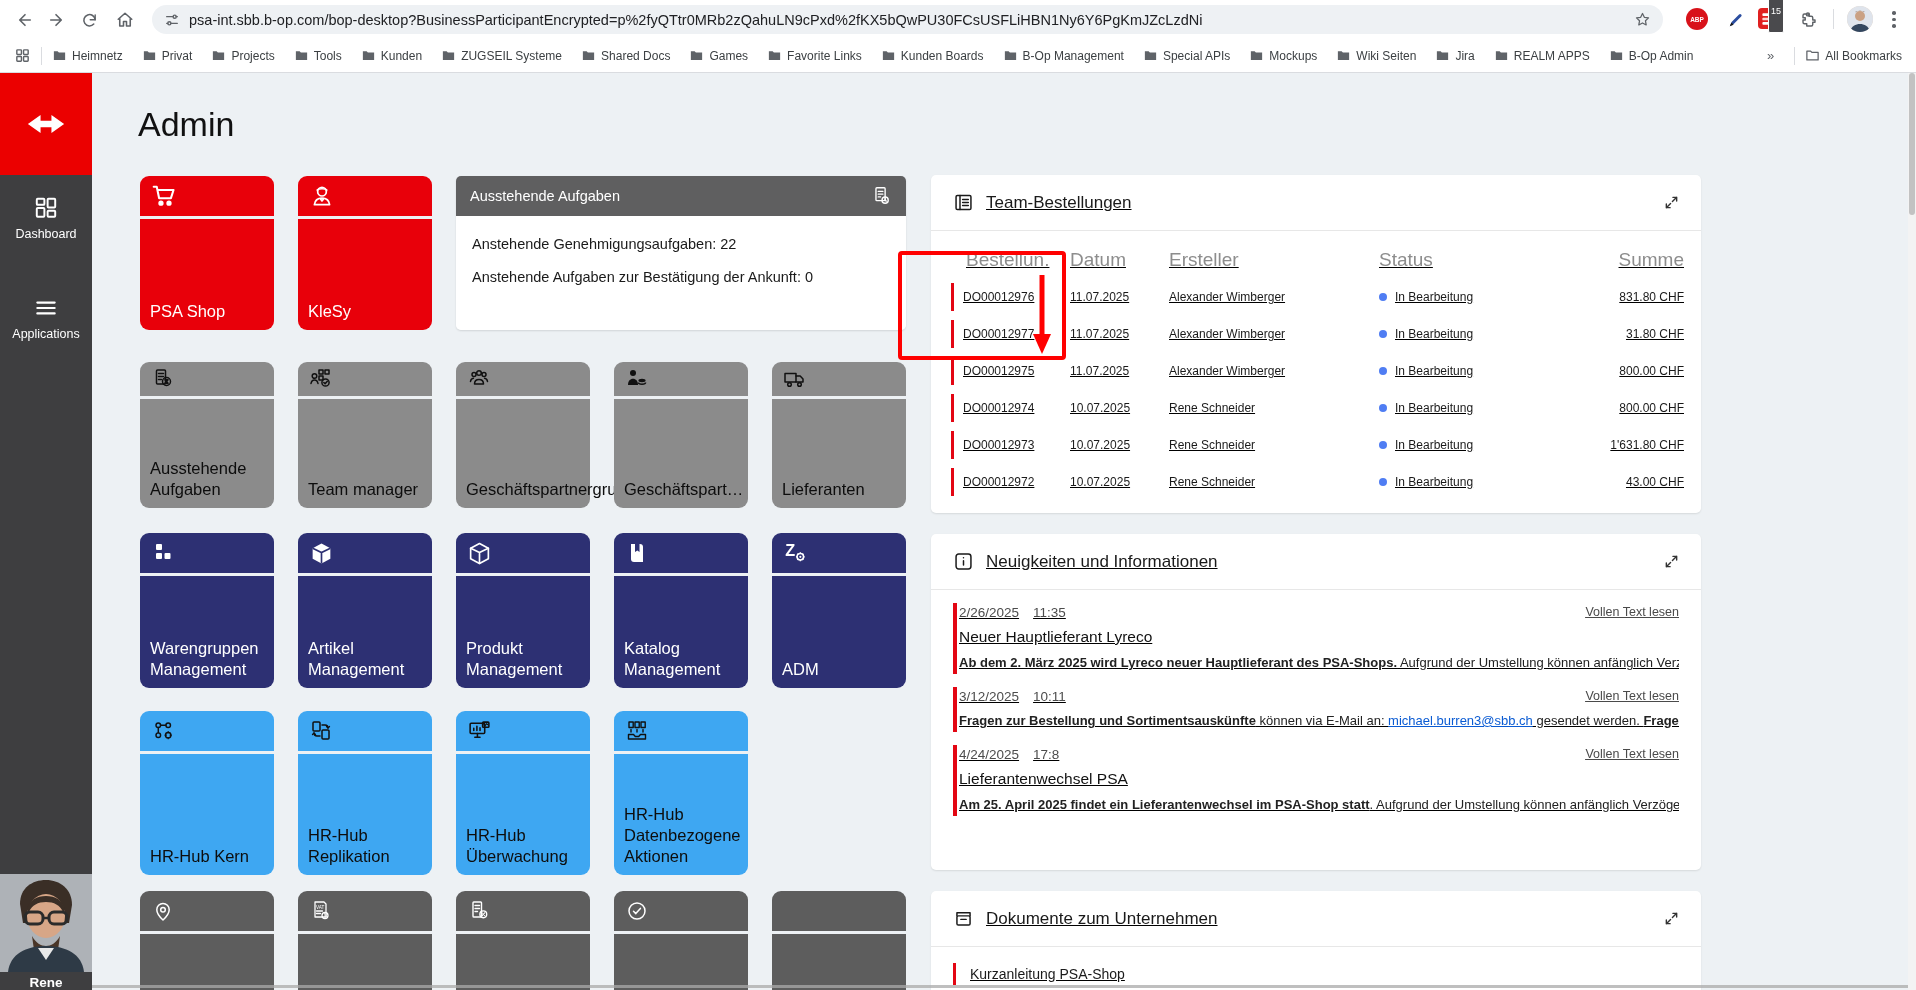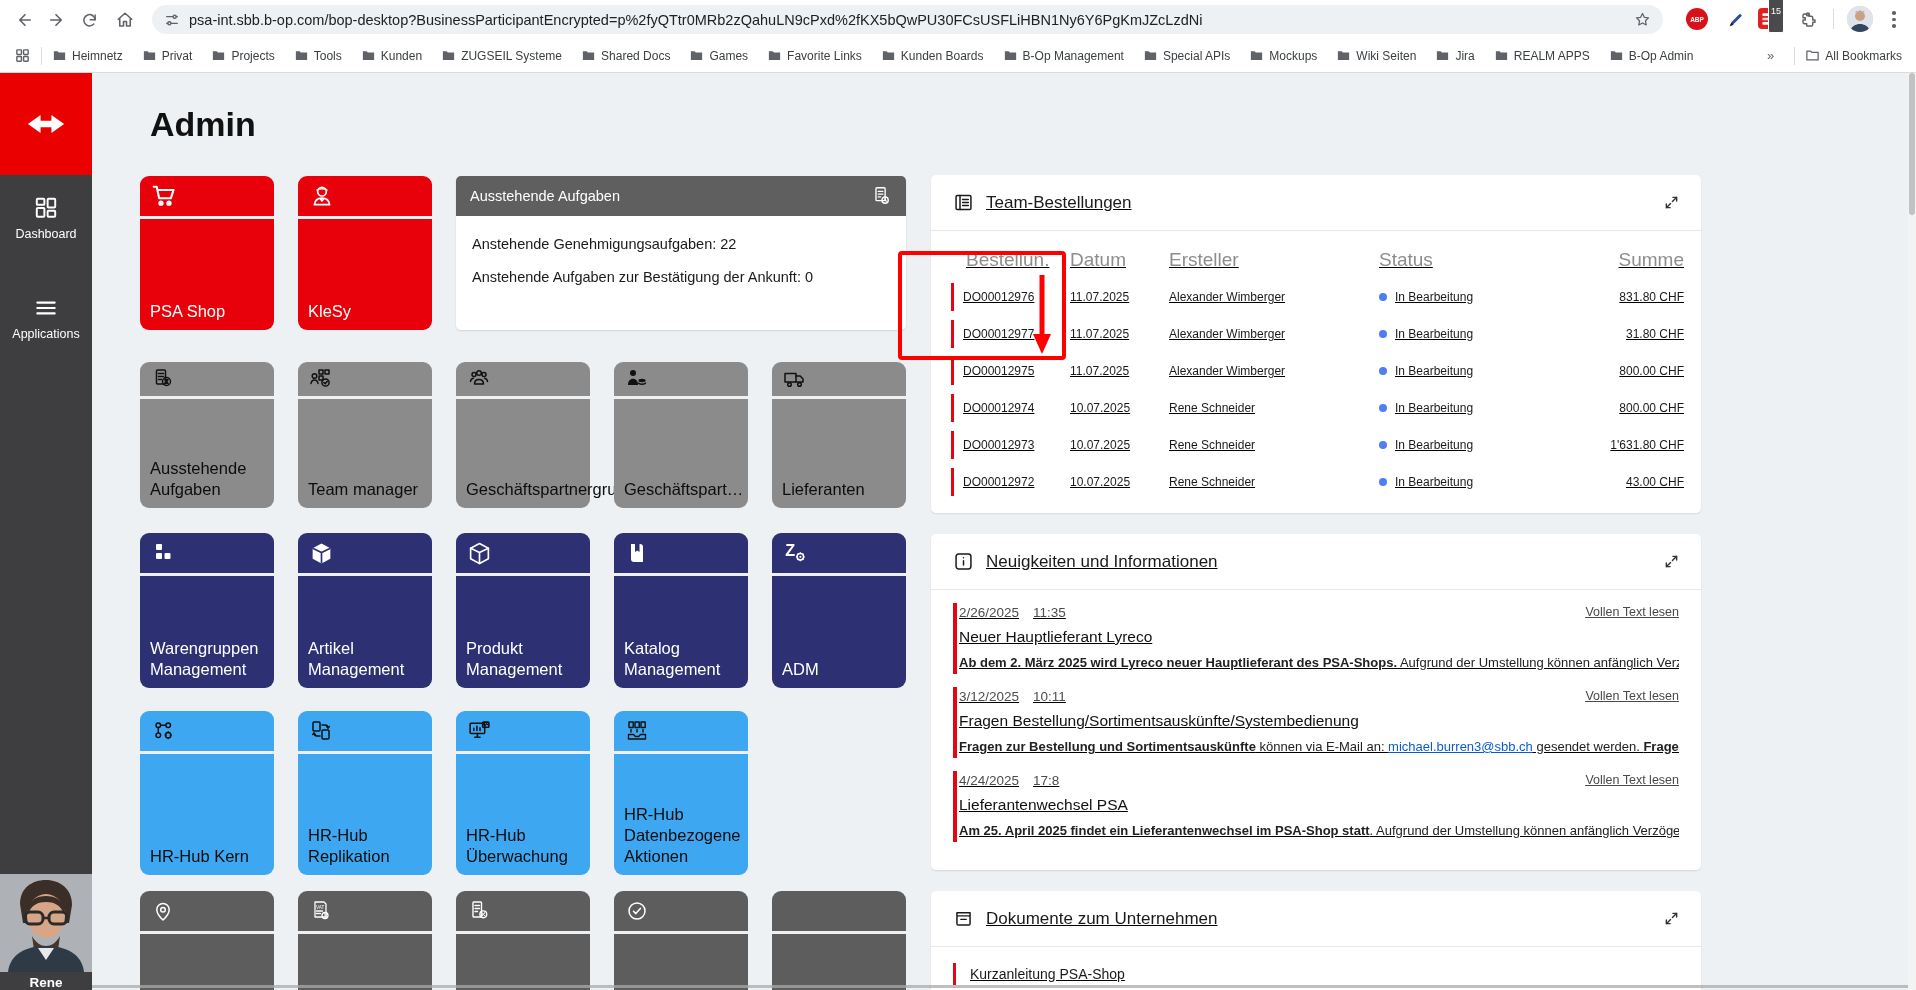--- a/index.html
+++ b/index.html
@@ -30,21 +30,21 @@
   .app { position:absolute; left:0; top:73px; width:1916px; height:917px; background:#edf1f4; }
   .sidebar { position:absolute; left:0; top:0; width:92px; height:973px; background:#3e3e40; }
   .logo-block { position:absolute; left:0; top:0; width:92px; height:102px; background:#eb0000; display:flex; align-items:center; justify-content:center; }
   .side-item { position:absolute; width:92px; text-align:center; color:#fff; }
   .side-item .lbl { font-size:12.5px; margin-top:6px; }
   .side-user { position:absolute; left:0; top:801px; width:92px; }
   .side-user .photo { width:92px; height:98px; display:block; }
   .side-user .name { text-align:center; color:#fff; font-size:13.5px; font-weight:bold; margin-top:3px; }
 
   .content { position:absolute; left:92px; top:0; width:1824px; height:917px; overflow:hidden; }
-  .page-title { position:absolute; left:46px; top:32px; font-size:34px; font-weight:bold; color:#111;margin-left:12px; }
+  .page-title { position:absolute; left:46px; top:32px; font-size:34px; font-weight:normal; color:#111; }
 
   
   .tile-row { position:absolute; left:48px; display:flex; gap:24px; }
   .tile { width:134px; display:flex; flex-direction:column; cursor:pointer; }
   .band { height:40px; border-radius:9px 9px 0 0; display:flex; align-items:center; padding-left:11px; }
   .tbody { flex:1; border-radius:0 0 9px 9px; margin-top:3px; display:flex; align-items:flex-end; padding:8px 10px; font-size:16.5px; line-height:1.28; }
   .t-red  .band,.t-red  .tbody { background:#e8000a; color:#fff; }
   .t-gray .band,.t-gray .tbody { background:#8b8b8b; color:#0d0d0d; }
   .t-navy .band,.t-navy .tbody { background:#2d3073; color:#fff; }
   .t-blue .band,.t-blue .tbody { background:#3ea7f2; color:#0d0d0d; }
@@ -797,21 +797,20 @@
         </div>
         <div class="news-title">Neuer Hauptlieferant Lyreco</div>
         <div class="news-body"><b>Ab dem 2. März 2025 wird Lyreco neuer Hauptlieferant des PSA-Shops.</b><span> Aufgrund der Umstellung können anfänglich Verzögerungen …</span></div>
       </div>
       <div class="news-item">
         <div class="news-top">
           <span class="dt">3/12/2025</span>
           <span>10:11</span>
           <span class="readmore">Vollen Text lesen</span>
         </div>
-        <div class="news-title">Fragen Bestellung/Sortimentsauskünfte/Systembedienung</div>
         <div class="news-body"><b>Fragen zur Bestellung und Sortimentsauskünfte</b><span> können via E-Mail an: </span><a>michael.burren3@sbb.ch</a><span> gesendet werden. </span><b>Fragen zur System…</b></div>
       </div>
       <div class="news-item">
         <div class="news-top">
           <span class="dt">4/24/2025</span>
           <span>17:8</span>
           <span class="readmore">Vollen Text lesen</span>
         </div>
         <div class="news-title">Lieferantenwechsel PSA</div>
         <div class="news-body"><b>Am 25. April 2025 findet ein Lieferantenwechsel im PSA-Shop statt</b><span>. Aufgrund der Umstellung können anfänglich Verzögerungen bei …</span></div>

